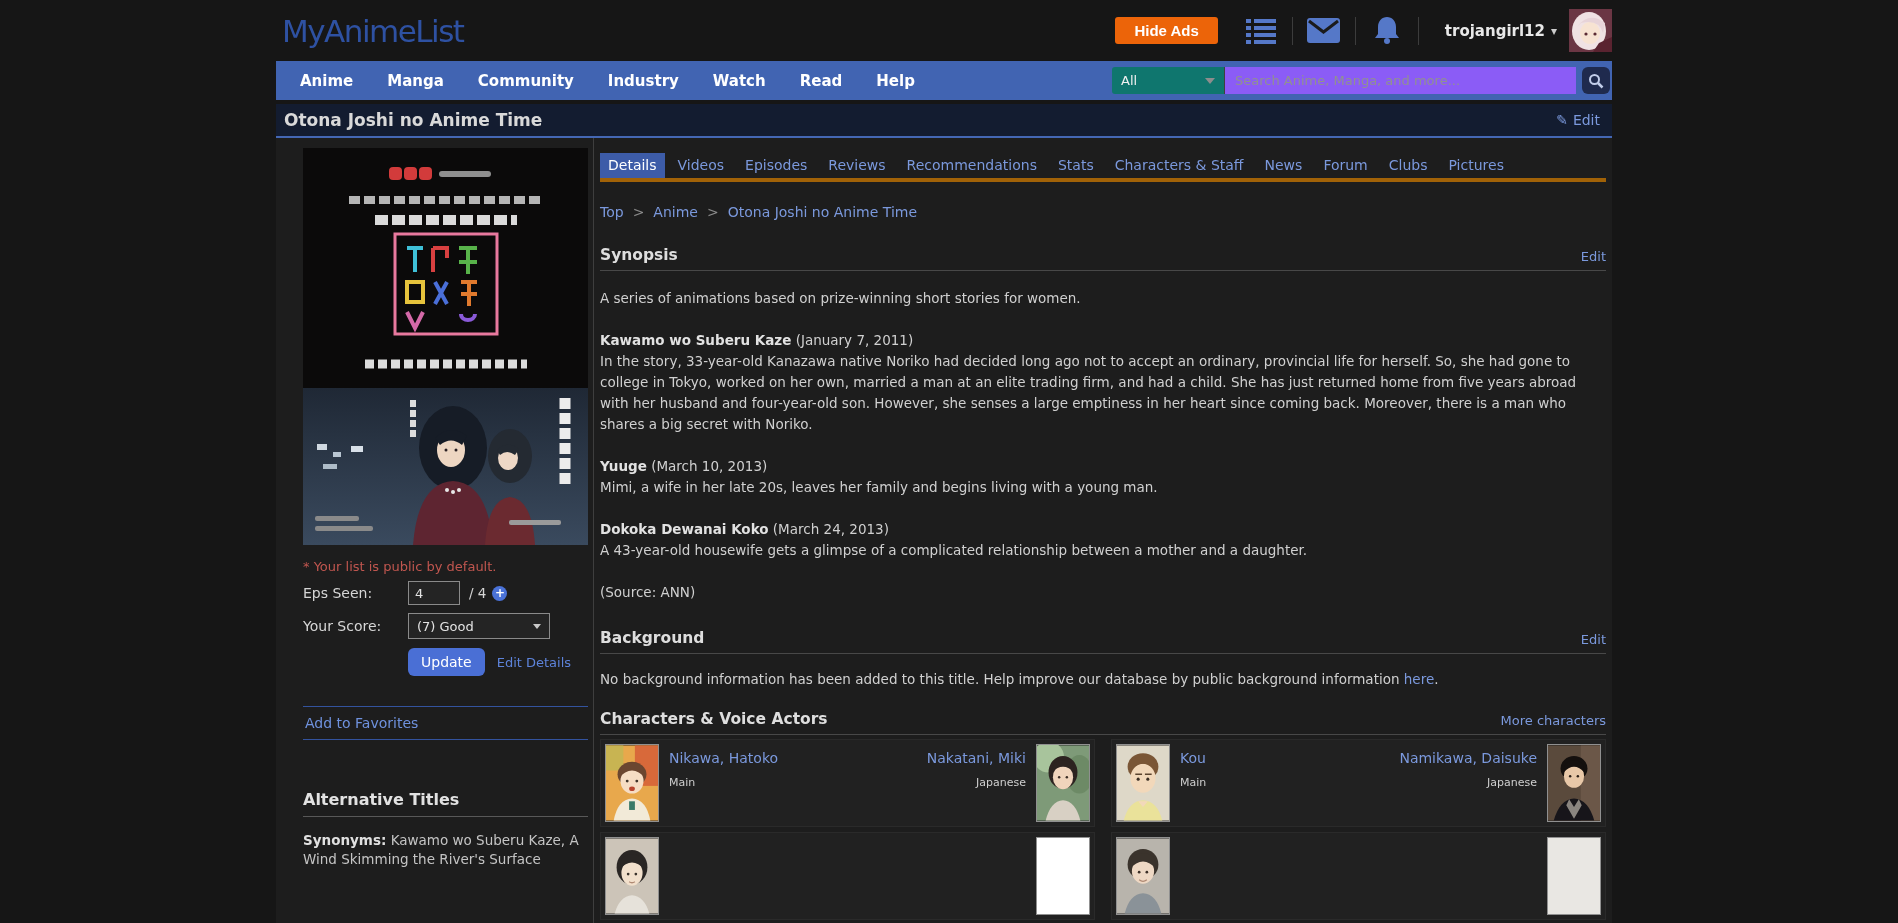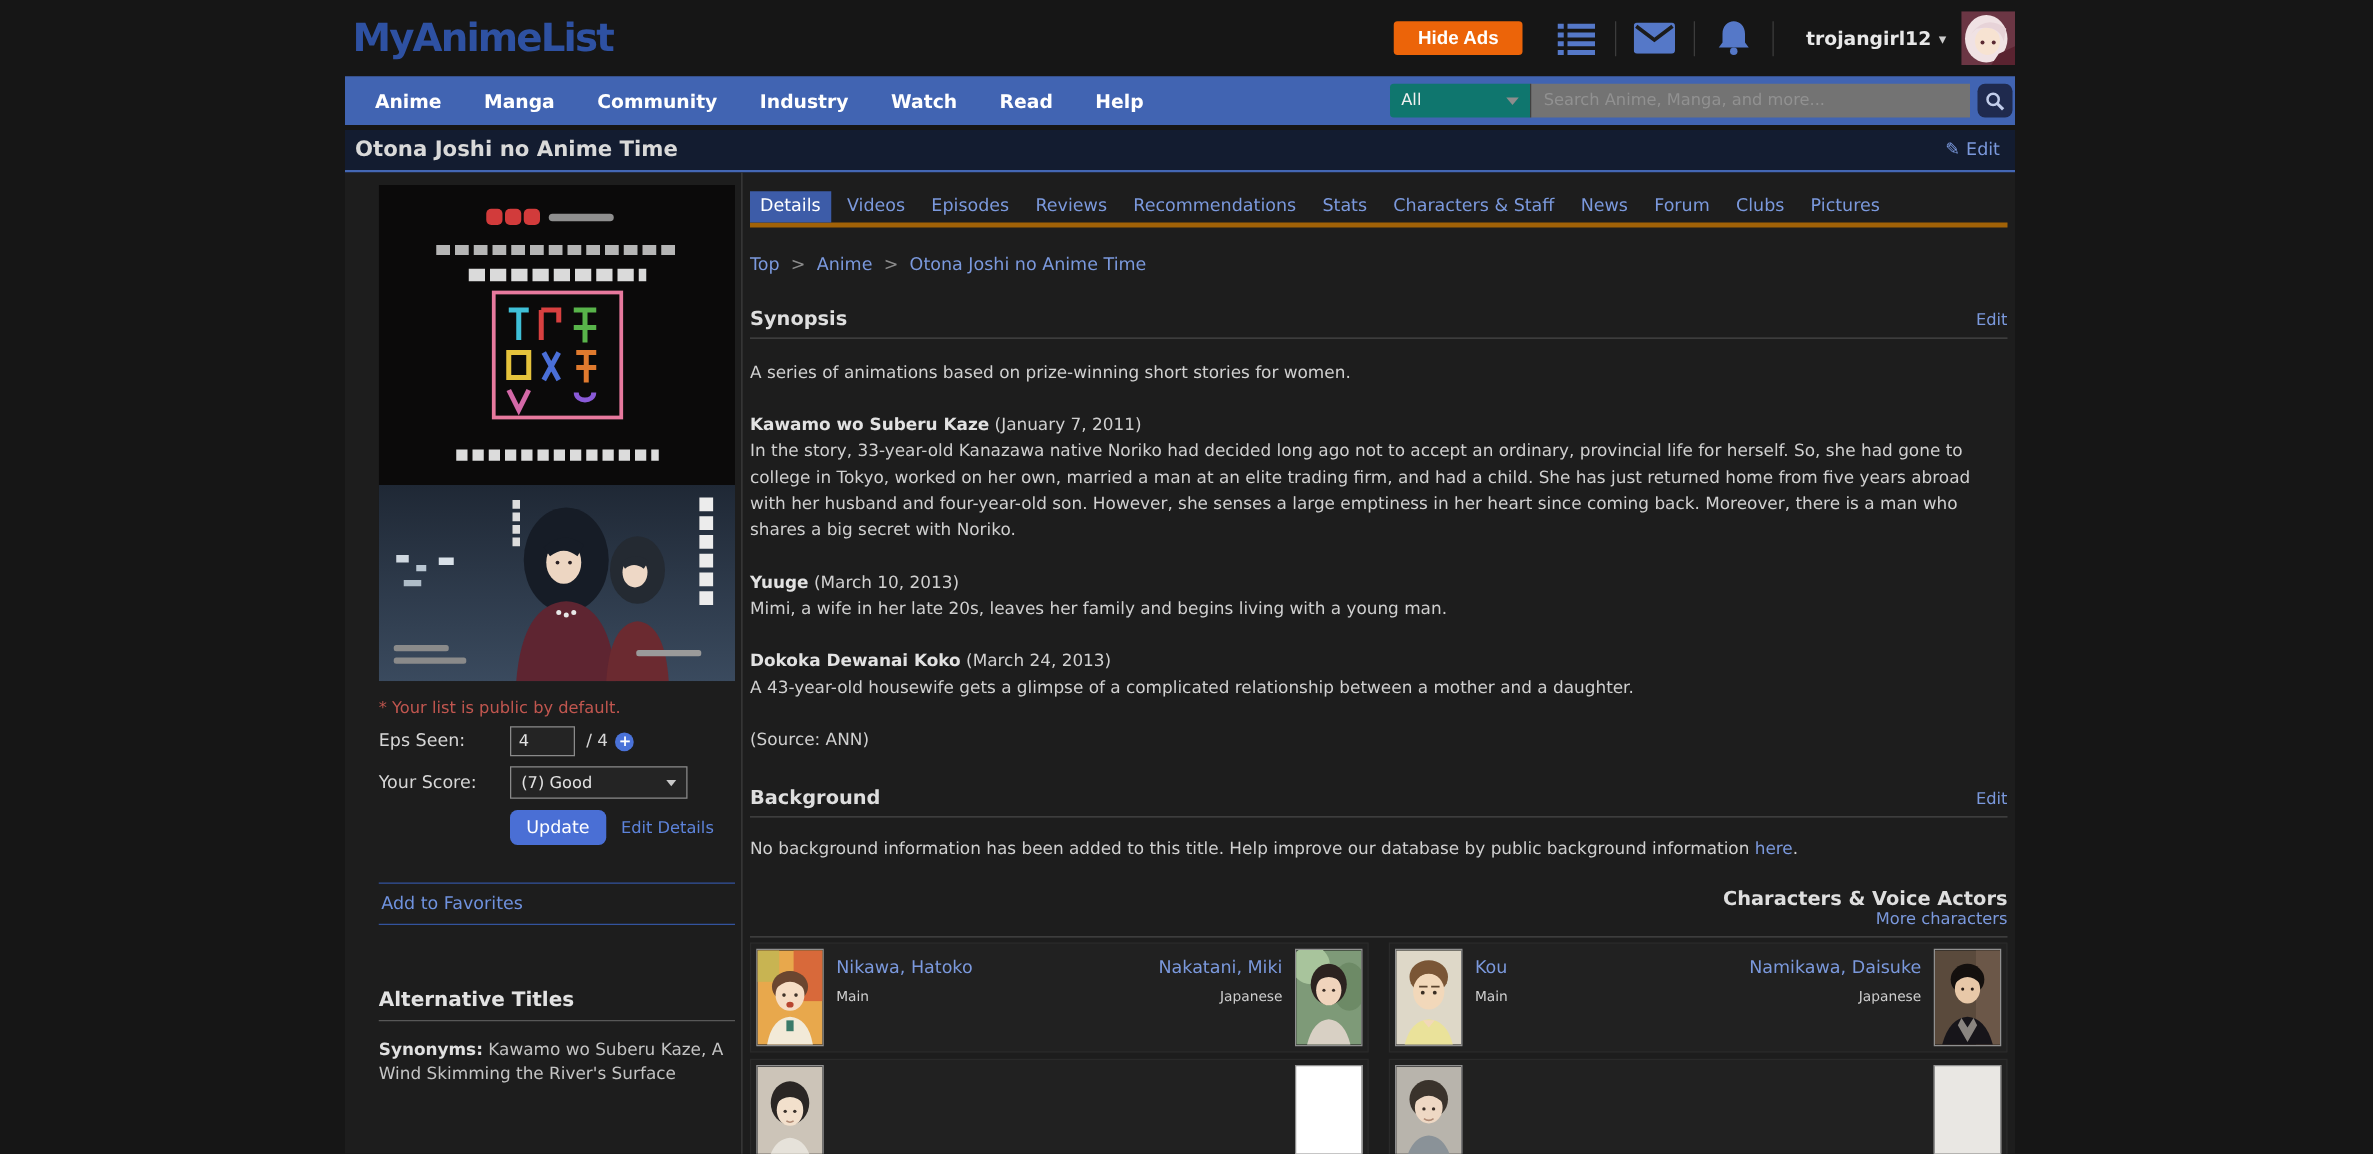--- a/index.html
+++ b/index.html
@@ -7,37 +7,37 @@
   body {
     width:1898px; height:923px; overflow:hidden;
     background:#161616;
     font-family:"DejaVu Sans","Liberation Sans",sans-serif;
     -webkit-font-smoothing:antialiased;
   }
   .site { width:1336px; margin-left:276px; }
 
   
   .header { height:61px; display:flex; align-items:center; }
-  .logo { font-size:31px; font-weight:bold; color:#2e51a2; letter-spacing:-1.5px; padding-left:6px; cursor:pointer; }
+  .logo { font-size:31px; font-weight:normal; color:#2e51a2; letter-spacing:-1.5px; padding-left:6px; cursor:pointer; }
   .hdr-right { margin-left:auto; display:flex; align-items:center; }
   .hide-ads { background:#ec6409; color:#fff; font-weight:bold; font-size:15px; border:none; border-radius:3px; padding:5px 19px; cursor:pointer; }
   .hdr-icon { display:inline-flex; align-items:center; justify-content:center; width:34px; height:30px; cursor:pointer; }
   .hdr-sep { width:1px; height:28px; background:#3c3c3c; margin:0 14px; }
   .hdr-icon:first-of-type { margin-left:26px; }
   .username { color:#e8e8e8; font-weight:bold; font-size:15px; margin:0 6px 0 12px; cursor:pointer; }
   .user-caret { color:#cccccc; font-size:12px; margin-right:12px; }
   .avatar { width:43px; height:43px; display:block; }
 
   
   .navbar { height:39px; background:#4164b2; display:flex; align-items:center; padding:0 2px 0 24px; }
   .nav-item { color:#ffffff; font-weight:bold; font-size:15px; margin-right:34px; cursor:pointer; }
   .search-cluster { margin-left:auto; display:flex; align-items:center; height:27px; }
   .search-cat { width:112px; height:27px; background:#0f766e; color:#f0f0f0; font-size:13px; display:flex; align-items:center; padding:0 9px; border-radius:3px 0 0 3px; cursor:pointer; }
   .search-cat .tri { margin-left:auto; width:0; height:0; border-left:5px solid transparent; border-right:5px solid transparent; border-top:6px solid #8d8d8d; }
-  .search-input { width:352px; height:27px; background:#737373; border:none; border-left:1px solid #404040; color:#dddddd; font-size:13px; padding:0 10px; outline:none; font-family:inherit; }
+  .search-input { width:352px; height:27px; background:#8b5cf6; border:none; border-left:1px solid #404040; color:#dddddd; font-size:13px; padding:0 10px; outline:none; font-family:inherit; }
   .search-input::placeholder { color:#919191; }
   .search-btn { width:28px; height:27px; margin-left:6px; background:#1f2a4e; border:none; border-radius:6px; display:flex; align-items:center; justify-content:center; cursor:pointer; }
 
   
   .title-bar { margin-top:4px; height:34px; background:#131c30; border-bottom:2px solid #4467b4; display:flex; align-items:center; padding:0 12px 0 8px; }
   .page-title { color:#d9d9d9; font-weight:bold; font-size:17px; }
   .title-edit { margin-left:auto; color:#7b99dd; font-size:14px; cursor:pointer; display:flex; align-items:center; gap:5px; }
 
   
   .content { display:flex; background:#1d1d1d; min-height:785px; align-items:stretch; }
@@ -74,21 +74,21 @@
   .breadcrumb .bc-link { color:#7b99dd; cursor:pointer; }
   .sec-head { margin-top:26px; display:flex; align-items:flex-end; border-bottom:1px solid #484848; padding-bottom:6px; }
   .sec-head h2 { margin:0; font-size:15.5px; color:#dedede; }
   .sec-link { margin-left:auto; color:#7b99dd; font-size:13px; cursor:pointer; }
   .body-text { font-size:13.5px; color:#d0d0d0; line-height:21px; }
   .syn-block p { margin:0 0 21px 0; }
   .syn-block { margin-top:17px; }
   .syn-block b { color:#e2e2e2; }
   .bg-text { margin-top:15px; }
   .inline-link { color:#7b99dd; cursor:pointer; }
-  .chars-head { margin-top:20px;flex-direction:column; }
+  .chars-head { margin-top:20px; }
 
   .char-grid { margin-top:4px; display:flex; flex-wrap:wrap; column-gap:16px; row-gap:5px; }
   .char-card { width:calc(50% - 8px); height:88px; background:#212121; border:1px solid #2a2a2a; display:flex; align-items:center; padding:4px; }
   .pimg { width:54px; height:78px; border:1px solid #909090; flex-shrink:0; display:block; }
   .char-info { flex:1; padding:4px 10px 0; align-self:flex-start; }
   .char-name { color:#7b99dd; font-size:14px; cursor:pointer; display:inline-block; }
   .char-role { color:#cfcfcf; font-size:11px; margin-top:9px; }
   .va-info { text-align:right; padding:4px 10px 0; align-self:flex-start; margin-left:auto; }
   .va-name { color:#7b99dd; font-size:14px; cursor:pointer; display:inline-block; }
   .va-lang { color:#cfcfcf; font-size:11px; margin-top:9px; }

